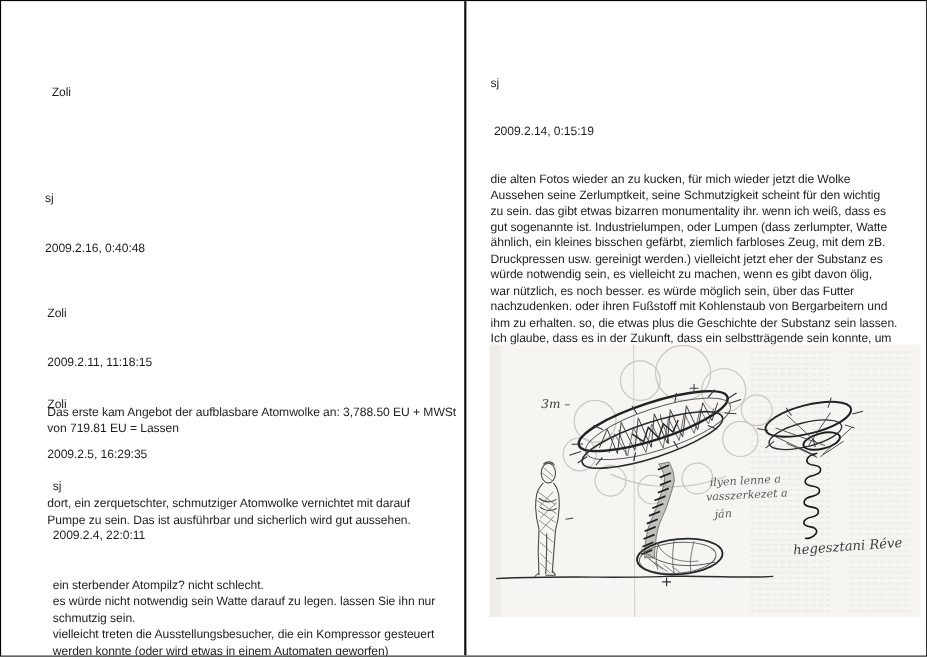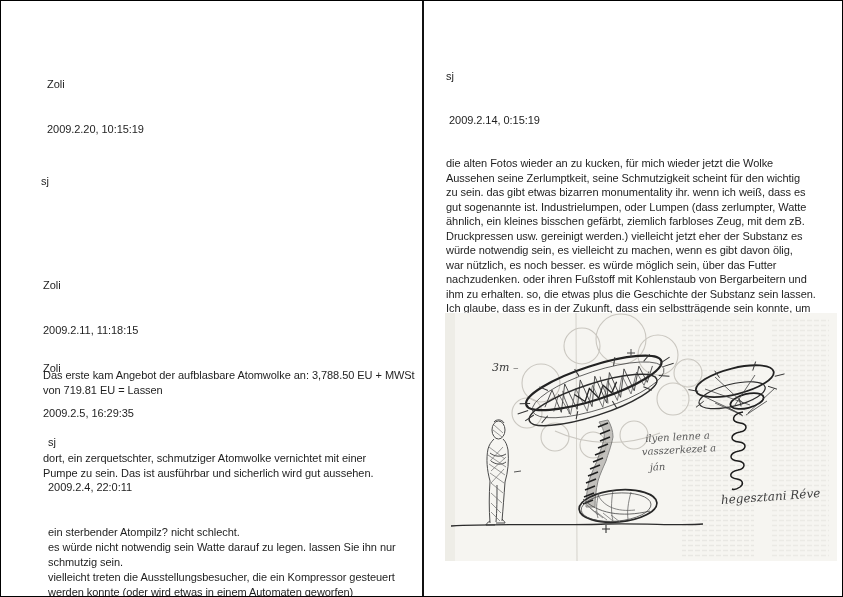--- a/index.html
+++ b/index.html
@@ -34,38 +34,38 @@
 </style>
 </head>
 <body>
 
 <div class="screen">
 
   <div class="page page-left">
 
     <div class="entry" style="top:46px; left:46px">
       <div class="author">Zoli</div>
-      <div class="timestamp">2009.2.20, 10:15:19</div>
     </div>
 
     <div class="entry" style="top:143px; left:40px">
       <div class="author">sj</div>
+      <div class="timestamp">2009.2.16, 0:40:48</div>
     </div>
 
     <div class="entry" style="top:247px; left:42px">
       <div class="author">Zoli</div>
       <div class="timestamp">2009.2.11, 11:18:15</div>
       <div class="body">Das erste kam Angebot der aufblasbare Atomwolke an: 3,788.50 EU + MWSt
 von 719.81 EU = Lassen</div>
     </div>
 
     <div class="entry" style="top:330px; left:42px">
       <div class="author">Zoli</div>
       <div class="timestamp">2009.2.5, 16:29:35</div>
-      <div class="body">dort, ein zerquetschter, schmutziger Atomwolke vernichtet mit einer
+      <div class="body">dort, ein zerquetschter, schmutziger Atomwolke vernichtet mit darauf
 Pumpe zu sein. Das ist ausführbar und sicherlich wird gut aussehen.</div>
     </div>
 
     <div class="entry" style="top:404px; left:47px">
       <div class="author">sj</div>
       <div class="timestamp">2009.2.4, 22:0:11</div>
       <div class="body">ein sterbender Atompilz? nicht schlecht.
 es würde nicht notwendig sein Watte darauf zu legen. lassen Sie ihn nur
 schmutzig sein.
 vielleicht treten die Ausstellungsbesucher, die ein Kompressor gesteuert

